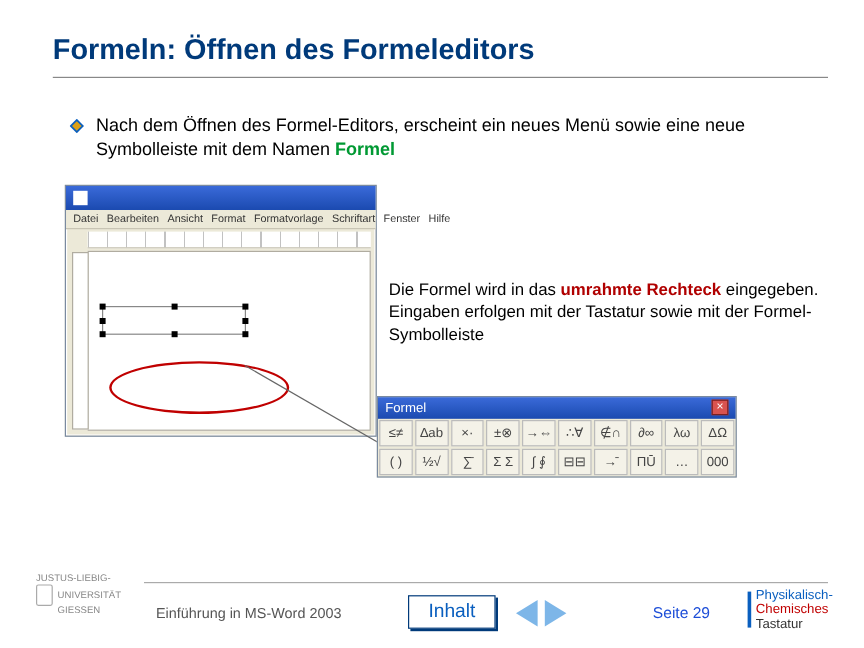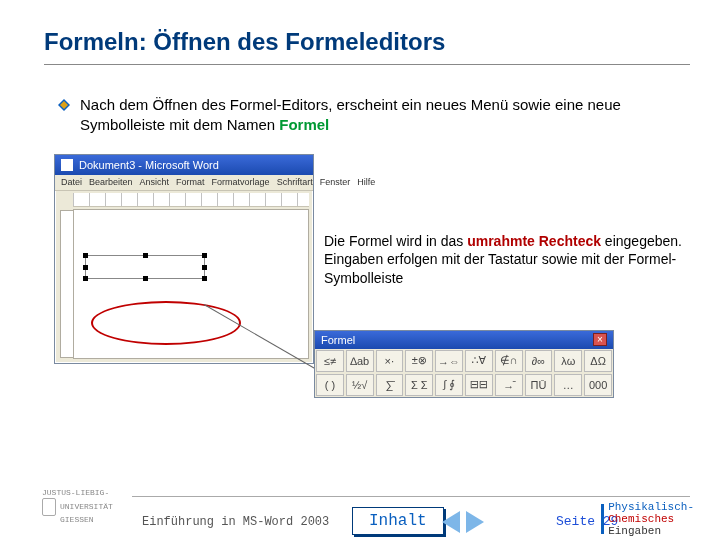--- a/index.html
+++ b/index.html
@@ -41,21 +41,21 @@
   .line3 { left: 200px; top: 20px; width: 1px; height: 190px; transform: rotate(-22deg); transform-origin: top left; }
 
   
   .formel-tb { position:absolute; left: 270px; top: 176px; width: 300px; border: 1px solid #7a8aa0; background:#ece9d8; }
   .formel-tb .tb-title { height: 18px; background: linear-gradient(#3a6ad9,#1b4ab0); color:#fff; font-size:11px; display:flex; align-items:center; padding:0 6px; justify-content:space-between; }
   .formel-tb .tb-close { width:14px; height:13px; background:#d9534f; border:1px solid #7a2020; display:flex;align-items:center;justify-content:center;color:#fff;font-size:10px;line-height:1; }
   .tb-row { display:flex; }
   .tb-cell { flex:1; height:22px; border:1px solid #bbb; margin:1px; background:#f4f2e8; display:flex; align-items:center; justify-content:center; font-size:11px; color:#444; }
 
   
-  .footer { position:absolute; left:12px; right:0; bottom:0; height:44px;font-family:Liberation Mono, monospace; }
+  .footer { position:absolute; left:0; right:0; bottom:0; height:55px; }
   .footer-rule { border:none; border-top:1px solid #aaa; margin: 0 30px 6px 120px; }
   .footer-row { position:relative; height:40px; }
   .uni { position:absolute; left:30px; bottom:18px; font-size:8px; color:#888; line-height:1.1; }
   .uni .crest { display:inline-block; width:14px; height:18px; border:1px solid #aaa; border-radius:2px; vertical-align:middle; margin-right:4px; }
   .foot-left { position:absolute; left:130px; bottom:14px; font-size:12px; color:#555; }
   .inhalt { position:absolute; left:340px; bottom:8px; height:28px; padding:0 16px; background:#fff; border:1px solid #003a7a; box-shadow:2px 2px 0 #003a7a; color:#0a5fbf; font-size:16px; display:flex; align-items:center;margin-top:32px; }
   .nav { position:absolute; left:430px; bottom:10px; display:flex; gap:6px; }
   .tri { width:0;height:0;border-top:11px solid transparent;border-bottom:11px solid transparent; }
   .tri-l { border-right:18px solid #7db6e8; }
   .tri-r { border-left:18px solid #7db6e8; }
@@ -81,21 +81,20 @@
     </div>
   </div>
 
   <div class="inset-area">
     <div class="line line1"></div>
     <div class="line line3"></div>
 
     <div class="word-win">
       <div class="word-title">
         <span class="doc-ico"></span>
-        <span>Dokument3 - Microsoft Word</span>
       </div>
       <div class="word-menu">
         <span>Datei</span>
         <span>Bearbeiten</span>
         <span>Ansicht</span>
         <span>Format</span>
         <span>Formatvorlage</span>
         <span>Schriftart</span>
         <span>Fenster</span>
         <span>Hilfe</span>
@@ -165,18 +164,18 @@
       <div class="inhalt">Inhalt</div>
       <div class="nav">
         <div class="tri tri-l"></div>
         <div class="tri tri-r"></div>
       </div>
       <div class="page">Seite 29</div>
       <div class="inst">
         <span class="bar"></span><span style="display:inline-block;vertical-align:middle">
           <div class="l1">Physikalisch-</div>
           <div class="l2">Chemisches</div>
-          <div class="l3">Eingaben</div>
+          <div class="l3">Tastatur</div>
         </span>
       </div>
     </div>
   </div>
 </div>
 
 </body></html>

